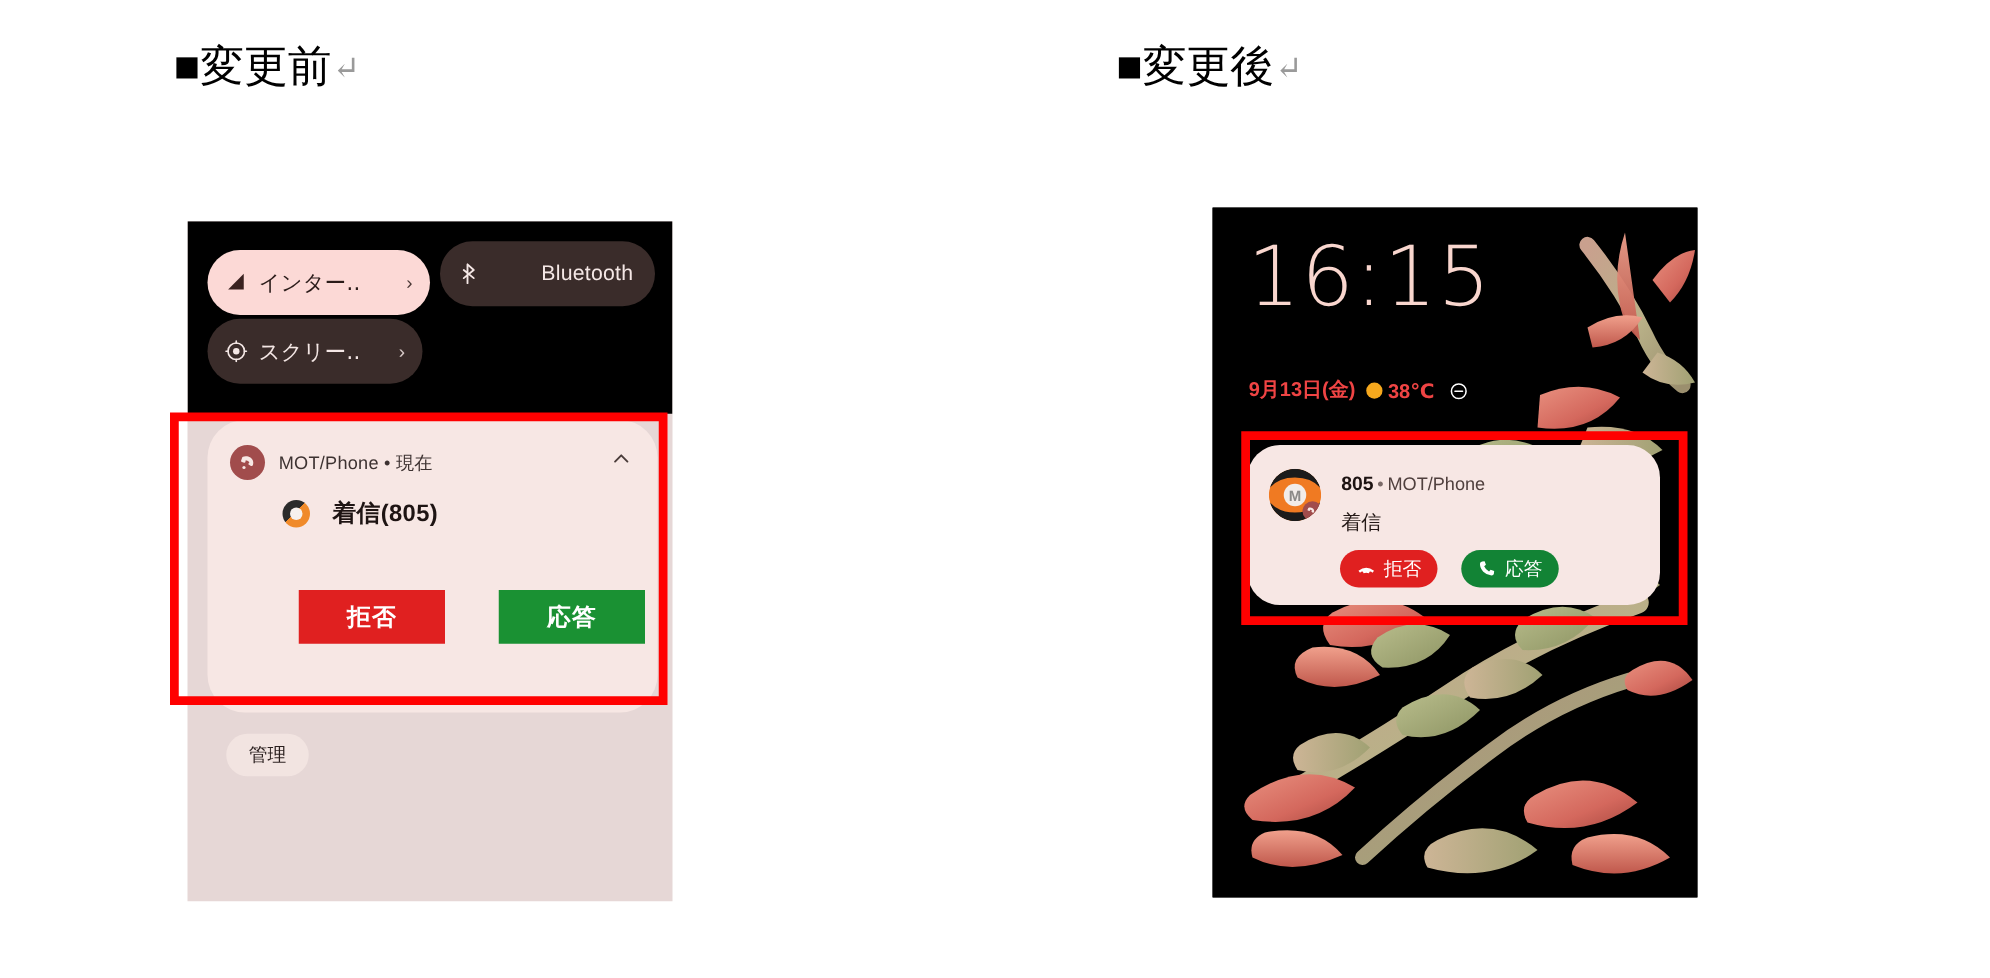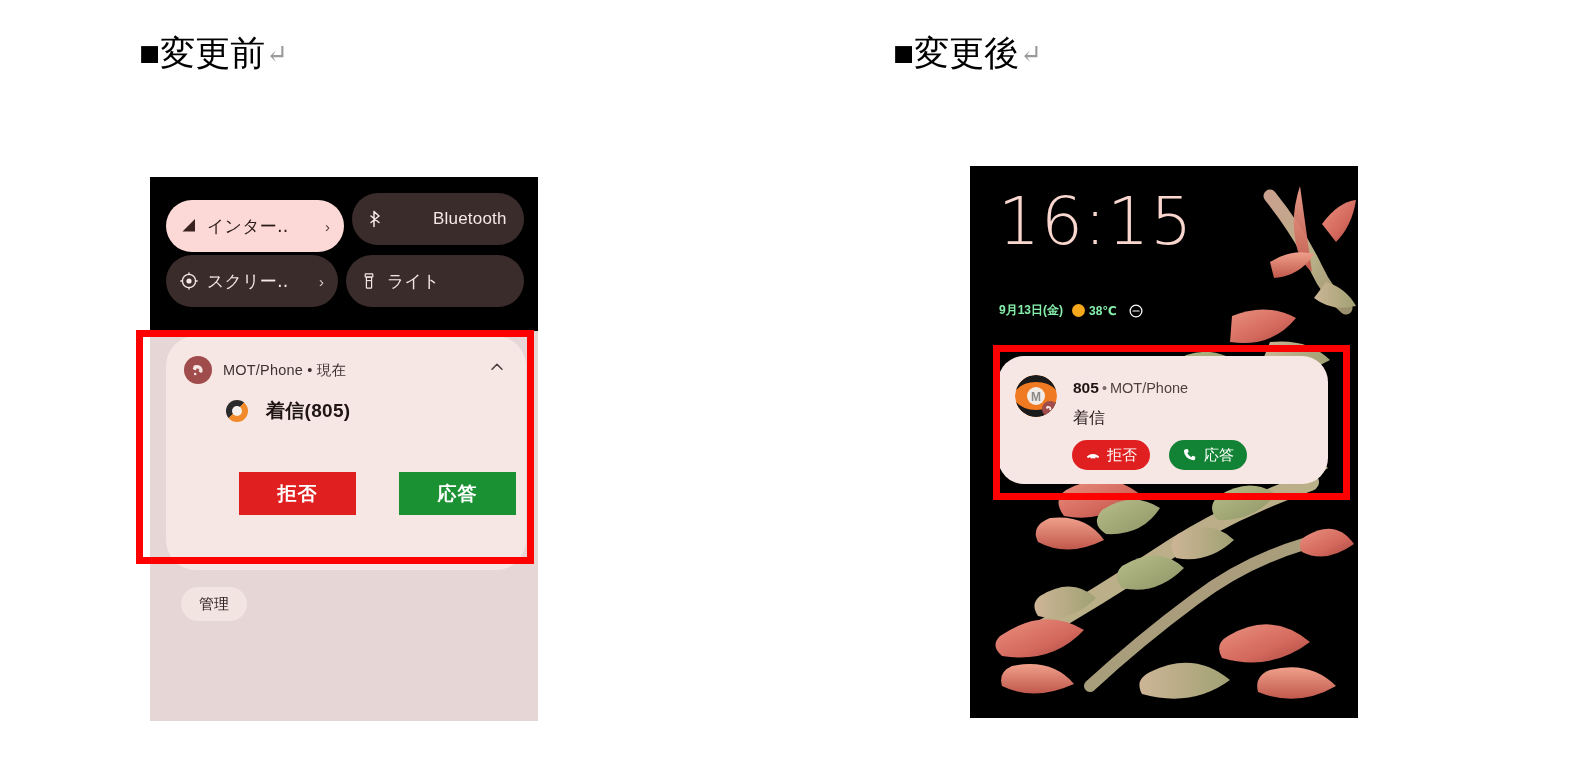--- a/index.html
+++ b/index.html
@@ -138,21 +138,21 @@
 
   #lock-time {
     position:absolute; left: 28px; top: 23px;
     font-size: 66px; font-weight: 300; color:#f9d6ce;
     letter-spacing: 1px; line-height:1;
     font-family: "DejaVu Sans", "Liberation Sans", sans-serif;
   }
   #lock-info {
     position:absolute; left: 29px; top: 136px;
     display:flex; align-items:center;
-    font-size: 12px; color:#86efac; font-weight:bold; white-space:nowrap;
+    font-size: 16px; color:#ef4444; font-weight:bold; white-space:nowrap;
   }
   #lock-info .sun-dot {
     width:13px; height:13px; border-radius:50%;
     background:#f6a81d; margin: 0 4px 0 9px; flex:none;
   }
   #lock-info .dnd { margin-left: 11px; display:inline-flex; }
 
   #notif-card-right {
     position:absolute; left: 28px; top: 190px;
     width: 330px; height: 128px;
@@ -233,31 +233,20 @@
           <svg viewBox="0 0 18 18">
             <circle cx="9" cy="9" r="6.6" stroke="#f4e7e5" stroke-width="1.3" fill="none"></circle>
             <circle cx="9" cy="9" r="2.6" fill="#f4e7e5"></circle>
             <path d="M9 .8 L9 2.6 M9 15.4 L9 17.2 M.8 9 L2.6 9 M15.4 9 L17.2 9" stroke="#f4e7e5" stroke-width="1.3" stroke-linecap="round"></path>
           </svg>
         </span>
         <span class="tile-label">スクリー‥</span>
         <span class="tile-chev">›</span>
       </div>
 
-      <div class="qs-tile" id="qs-flashlight">
-        <span class="ic">
-          <svg viewBox="0 0 18 18">
-            <rect x="5.2" y="1.8" width="7.6" height="3.2" rx="0.6" stroke="#f4e7e5" stroke-width="1.2" fill="none"></rect>
-            <path d="M6.4 5.2 L6.4 15.4 Q6.4 16.2 7.2 16.2 L10.8 16.2 Q11.6 16.2 11.6 15.4 L11.6 5.2 Z" stroke="#f4e7e5" stroke-width="1.2" fill="none"></path>
-            <path d="M6.6 8.6 L11.4 8.6" stroke="#f4e7e5" stroke-width="1.1"></path>
-          </svg>
-        </span>
-        <span class="tile-label">ライト</span>
-        <span class="tile-chev"></span>
-      </div>
     </div>
 
     <div id="notif-card-left">
 
       <div id="notif-left-header">
         <span class="app-icon-round">
           <svg viewBox="0 0 20 20" width="17" height="17">
             <path d="M4.6 4.2c2.2-1 5.4-.9 7.6.6 2.3 1.6 3.2 4.4 2.4 6.8-.3 1-1.2 1.4-1.9 1l-1.9-1c-.6-.3-.7-1-.3-1.5l.7-.9c-.9-1.1-2.2-1.7-3.6-1.6l-.1 1.1c-.1.7-.7 1.1-1.3.9l-2-.7c-.8-.3-1.1-1.2-.6-1.9z" fill="#f7e7e4"></path>
             <circle cx="6.1" cy="14.1" r="1.5" fill="#f7e7e4"></circle>
           </svg>

